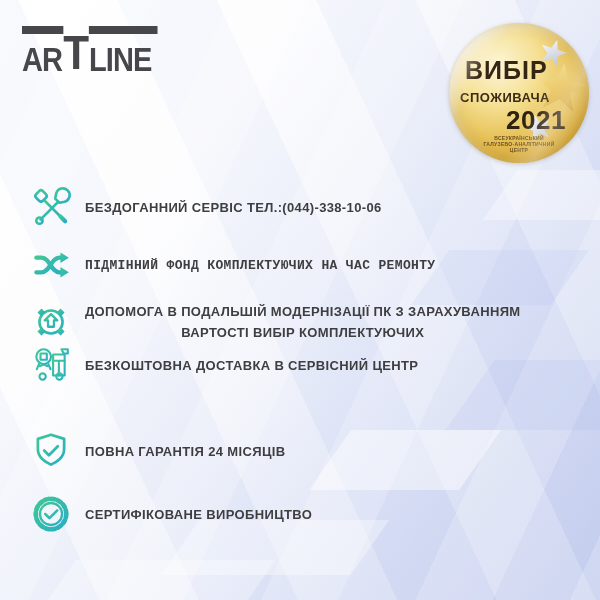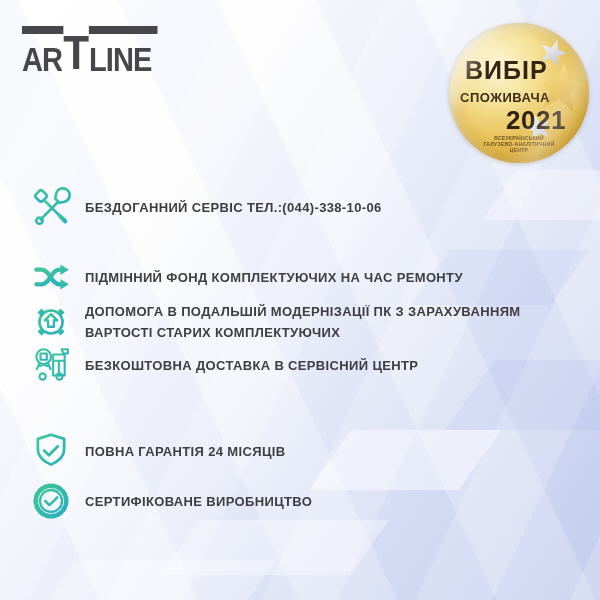--- a/index.html
+++ b/index.html
@@ -45,22 +45,22 @@
   .medal-vybir{position:absolute;left:16px;top:33px;font-size:25px;font-weight:700;color:#352513;letter-spacing:1px;}
   .medal-spozh{position:absolute;left:11px;top:67px;font-size:13px;font-weight:600;color:#3c2b16;letter-spacing:0.5px;}
   .medal-year{position:absolute;left:57px;top:82px;font-size:26px;font-weight:800;color:#2f2110;letter-spacing:0.5px;}
   .medal-org{position:absolute;left:0;top:112px;width:100%;text-align:center;
              font-size:5px;line-height:6px;color:#6d4f1f;font-weight:700;letter-spacing:0.3px;}
 
   
   .benefit{position:absolute;left:30px;display:flex;align-items:center;}
   .b-icon{width:42px;height:42px;flex:0 0 42px;}
   .b-text{margin-left:13px;color:#3e3e41;font-size:13px;font-weight:700;
-          letter-spacing:0.35px;line-height:21px;white-space:nowrap;}
-  .b1{top:186px;} .b2{top:256px;} .b3{top:301px;} .b4{top:344px;} .b5{top:430px;} .b6{top:480px;}
+          letter-spacing:0.35px;line-height:21px;white-space:nowrap;text-align:center;}
+  .b1{top:186px;} .b2{top:244px;font-family:Liberation Mono, monospace;} .b3{top:301px;} .b4{top:344px;} .b5{top:430px;} .b6{top:493px;}
 </style>
 </head>
 <body>
 
 <div class="canvas">
 
   <div class="bg">
     <div class="shape s1"></div>
     <div class="shape s2"></div>
     <div class="shape s3"></div>
@@ -167,21 +167,21 @@
           <path d="M9.5 20 H4.5"></path>
             <path d="M12.6 12.6 L9 9"></path>
           <path d="M20 9.5 V4.5"></path>
             <path d="M27.4 12.6 L31 9"></path>
         </g>
         <path d="M20 12.5 l6 6 h-3.2 v6 h-5.6 v-6 H14 Z" stroke-width="2.2" stroke-linejoin="round"></path>
       </g>
     </svg>
     <div class="b-text">
       <div>ДОПОМОГА В ПОДАЛЬШІЙ  МОДЕРНІЗАЦІЇ ПК З ЗАРАХУВАННЯМ</div>
-      <div>ВАРТОСТІ СТАРИХ КОМПЛЕКТУЮЧИХ</div>
+      <div>ВАРТОСТІ ВИБІР КОМПЛЕКТУЮЧИХ</div>
     </div>
   </div>
 
   <div class="benefit b4">
     <svg class="b-icon" viewBox="0 0 40 40">
       <defs>
           <linearGradient id="tg4" x1="0" y1="0" x2="1" y2="1">
         <stop offset="0" stop-color="#3fc795"></stop>
             <stop offset="1" stop-color="#2aaec4"></stop>
           </linearGradient>

